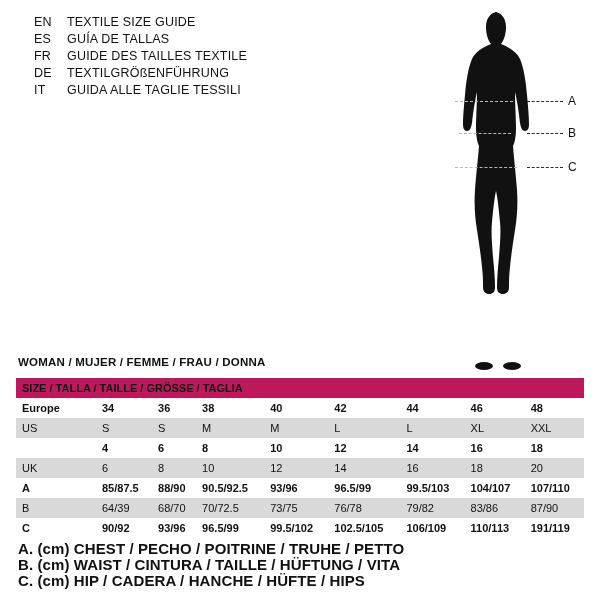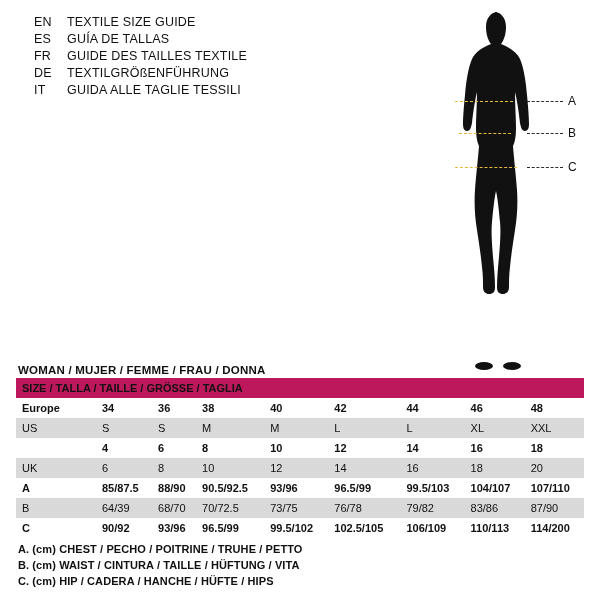--- a/index.html
+++ b/index.html
@@ -64,21 +64,21 @@
   .guide-label {
     position: absolute;
     font-size: 12px;
     color: #111;
     font-family: "Liberation Sans", sans-serif;
   }
 
   
   .woman-title {
     position: absolute;
-    top: 364px;
+    top: 356px;
     left: 18px;
     font-size: 11.5px;
     font-weight: bold;
     letter-spacing: 0.2px;
     color: #111;
   }
 
   table.size-table {
     position: absolute;
     top: 378px;
@@ -104,21 +104,21 @@
   tr.shade td { background: #d9d9d9; }
   tr.plain td { background: #ffffff; font-weight: bold; }
   td.label-col { width: 74px; }
   td.val { text-align: center; padding-left: 0; }
 
   
   .legend {
     position: absolute;
     top: 541px;
     left: 18px;
-    font-size: 11px;
+    font-size: 15px;
     line-height: 16px;
     font-weight: bold;
     color: #111;
     letter-spacing: 0.1px;
   }
 </style>
 </head>
 <body>
 
 <div class="lang-block">
@@ -286,21 +286,21 @@
 
     <tr class="plain">
       <td class="label-col">C</td>
       <td class="val">90/92</td>
       <td class="val">93/96</td>
       <td class="val">96.5/99</td>
       <td class="val">99.5/102</td>
       <td class="val">102.5/105</td>
       <td class="val">106/109</td>
       <td class="val">110/113</td>
-      <td class="val">114/200</td>
+      <td class="val">191/119</td>
     </tr>
   </tbody>
 </table>
 
 <div class="legend">
   <div>A. (cm) CHEST / PECHO / POITRINE / TRUHE / PETTO</div>
   <div>B. (cm) WAIST / CINTURA / TAILLE / HÜFTUNG / VITA</div>
   <div>C. (cm) HIP / CADERA / HANCHE / HÜFTE / HIPS</div>
 </div>
 

